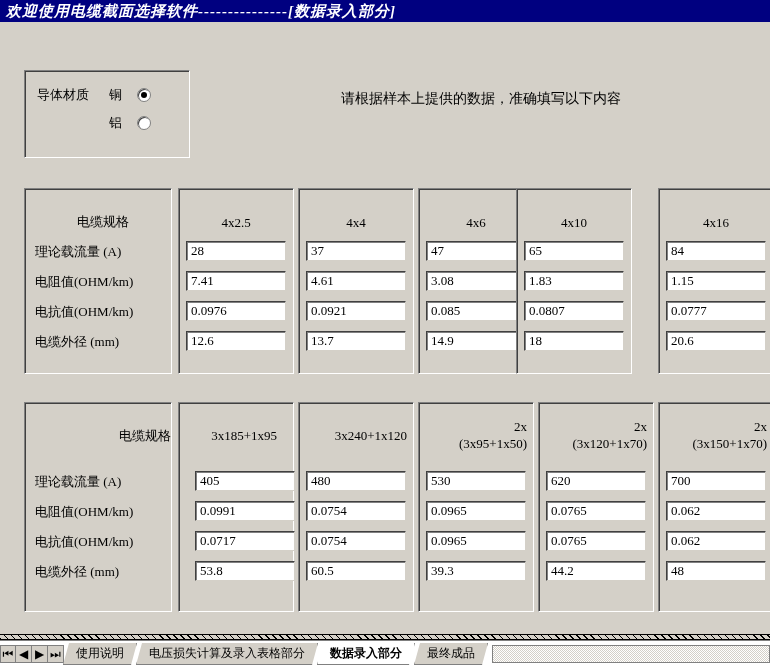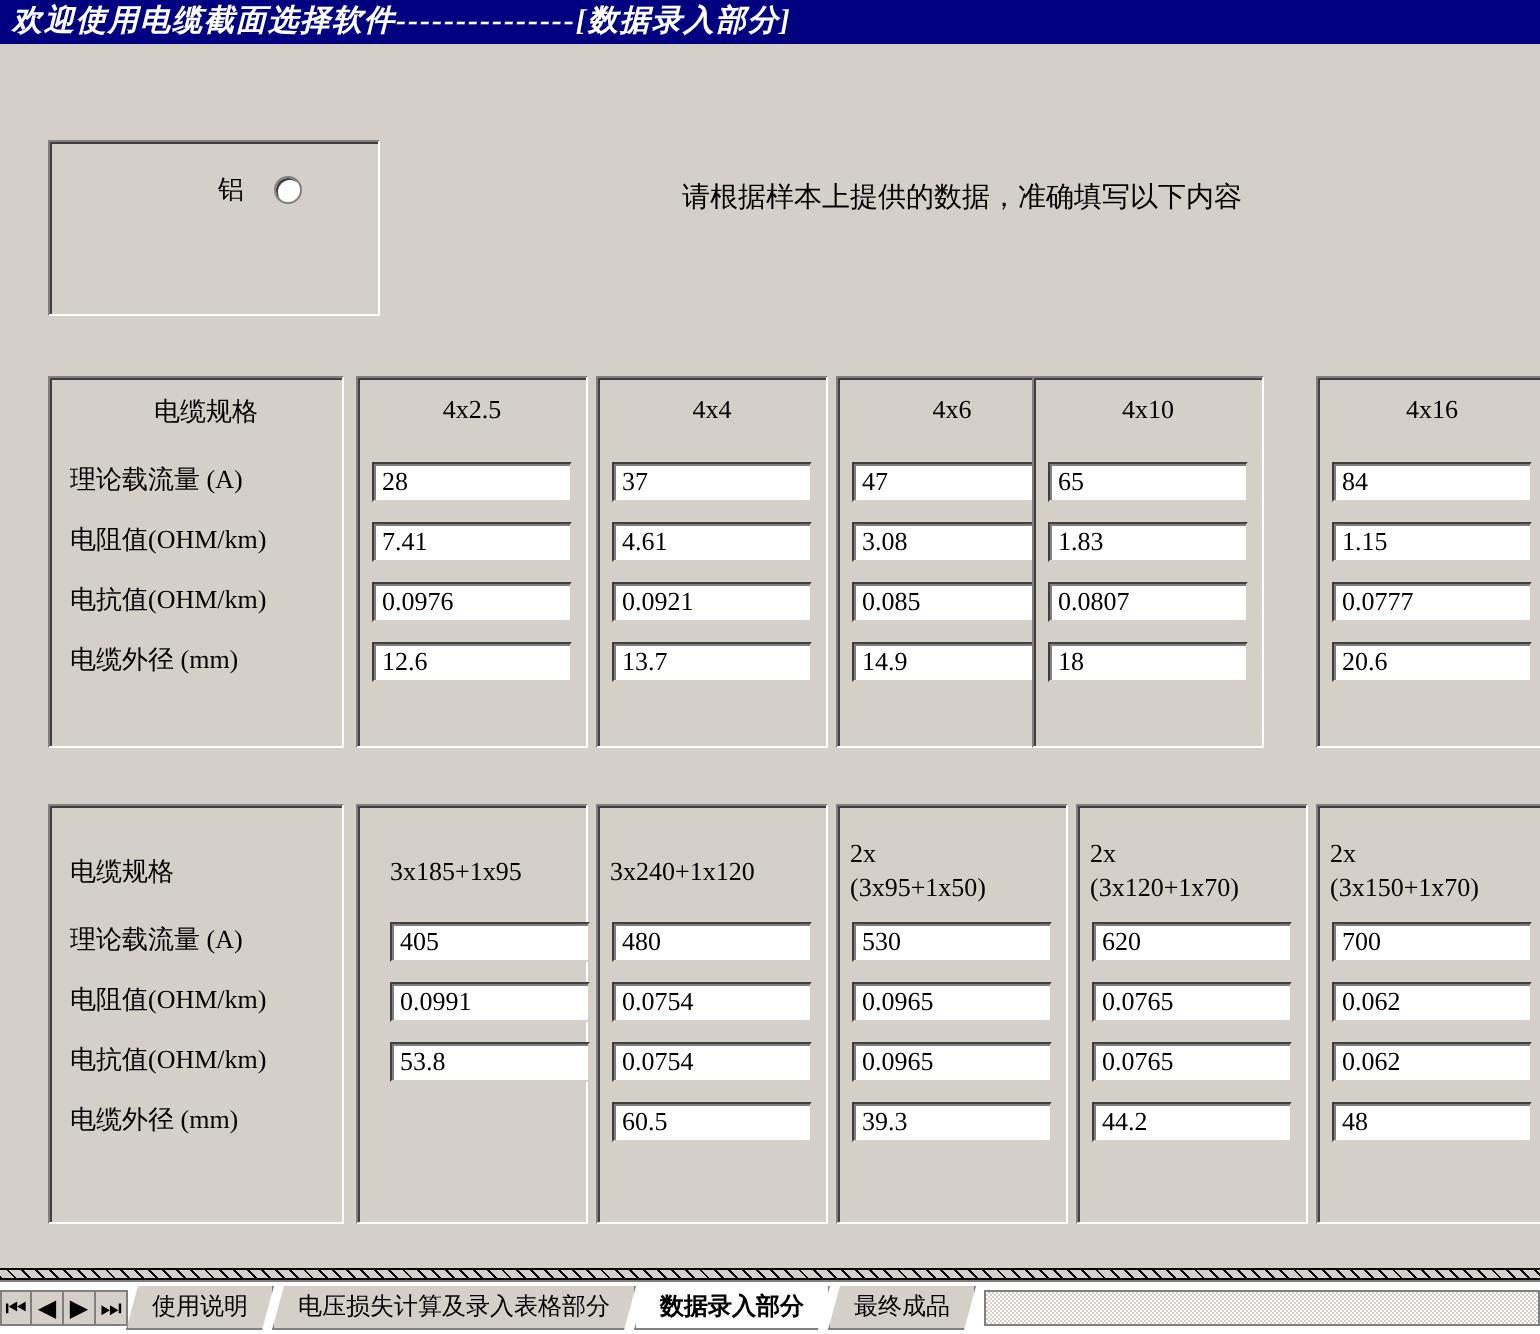--- a/index.html
+++ b/index.html
@@ -51,21 +51,21 @@
   .radio.checked::after {
     content: ""; width: 6px; height: 6px; border-radius: 50%; background: #000;
   }
   .instruction {
     position: absolute; left: 341px; top: 68px; font-size: 14px;
   }
   .grid-panel { left: 24px; }
   .grid1 { top: 166px; height: 186px; }
   .grid2 { top: 380px; height: 210px; }
   .field-row {
-    height: 30px; display: flex; align-items: flex-start;
+    height: 30px; display: flex; align-items: flex-end;
   }
   .field-row.header { height: 34px; justify-content: center; }
   .grid2 .field-row.header { height: 50px; justify-content: center; flex-direction: column; line-height: 1.3; }
   .label-text { padding-left: 10px; white-space: nowrap; }
   .sunken-input {
     width: 100px; height: 20px;
     background: #fff;
     border: 1px solid #404040;
     border-right-color: #d4d0c8;
     border-bottom-color: #d4d0c8;
@@ -117,20 +117,25 @@
 </head>
 <body>
 
 <div class="titlebar">欢迎使用电缆截面选择软件---------------[数据录入部分]</div>
 
 <div class="workspace">
 
   <div class="panel material-panel">
     <div class="panel-inner">
       <div class="material-row">
+        <span class="material-label">导体材质</span>
+        <span class="radio-label">铜</span>
+        <span class="radio checked"></span>
+      </div>
+      <div class="material-row">
         <span class="material-label"></span>
         <span class="radio-label">铝</span>
         <span class="radio"></span>
       </div>
     </div>
   </div>
 
   <div class="instruction">请根据样本上提供的数据，准确填写以下内容</div>
 
   <div class="panel grid-panel grid1" style="width:148px;">
@@ -277,20 +282,23 @@
     <div class="panel grid-panel grid2" style="left: 178px; width: 116px;">
       <div class="panel-inner" style="padding:8px 16px 0;">
         <div class="field-row header">
           <div>3x185+1x95</div>
         </div>
         <div class="field-row">
           <input class="sunken-input" value="405" style="">
         </div>
         <div class="field-row">
           <input class="sunken-input" value="0.0991" style="">
+        </div>
+        <div class="field-row">
+          <input class="sunken-input" value="0.0717" style="">
         </div>
         <div class="field-row">
           <input class="sunken-input" value="53.8" style="">
         </div>
       </div>
     </div>
     <div class="panel grid-panel grid2" style="left: 298px; width: 116px;">
       <div class="panel-inner" style="padding:8px 6px 0;">
         <div class="field-row header">
           <div>3x240+1x120</div>

